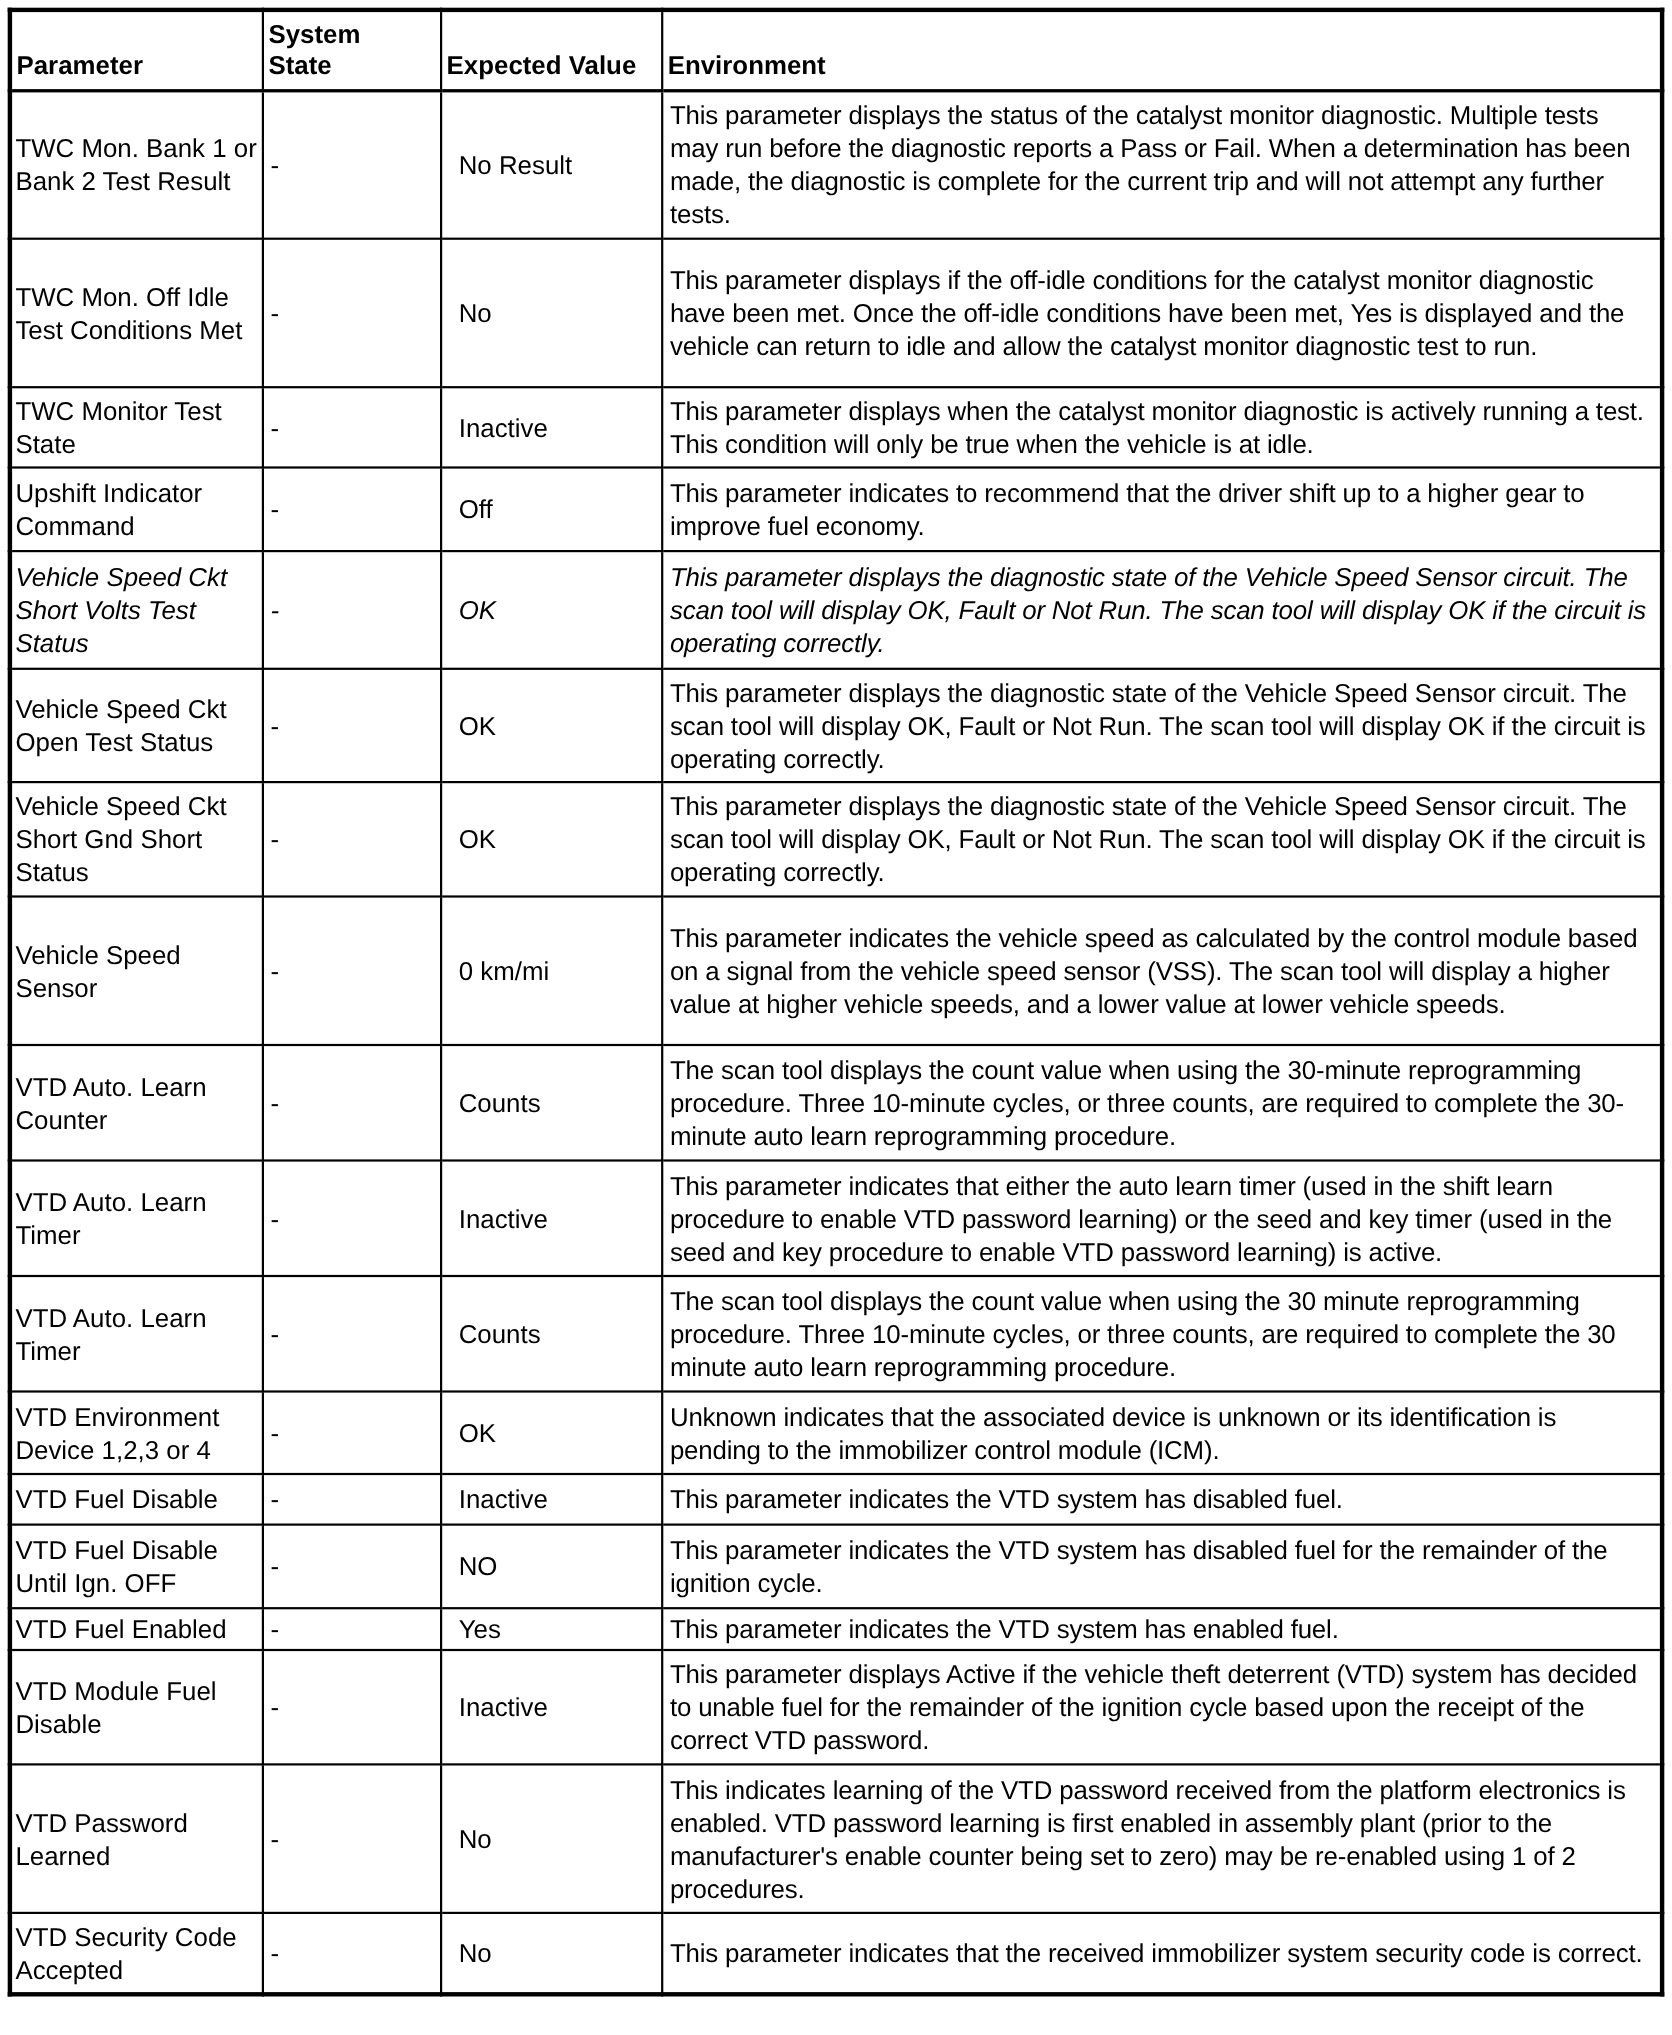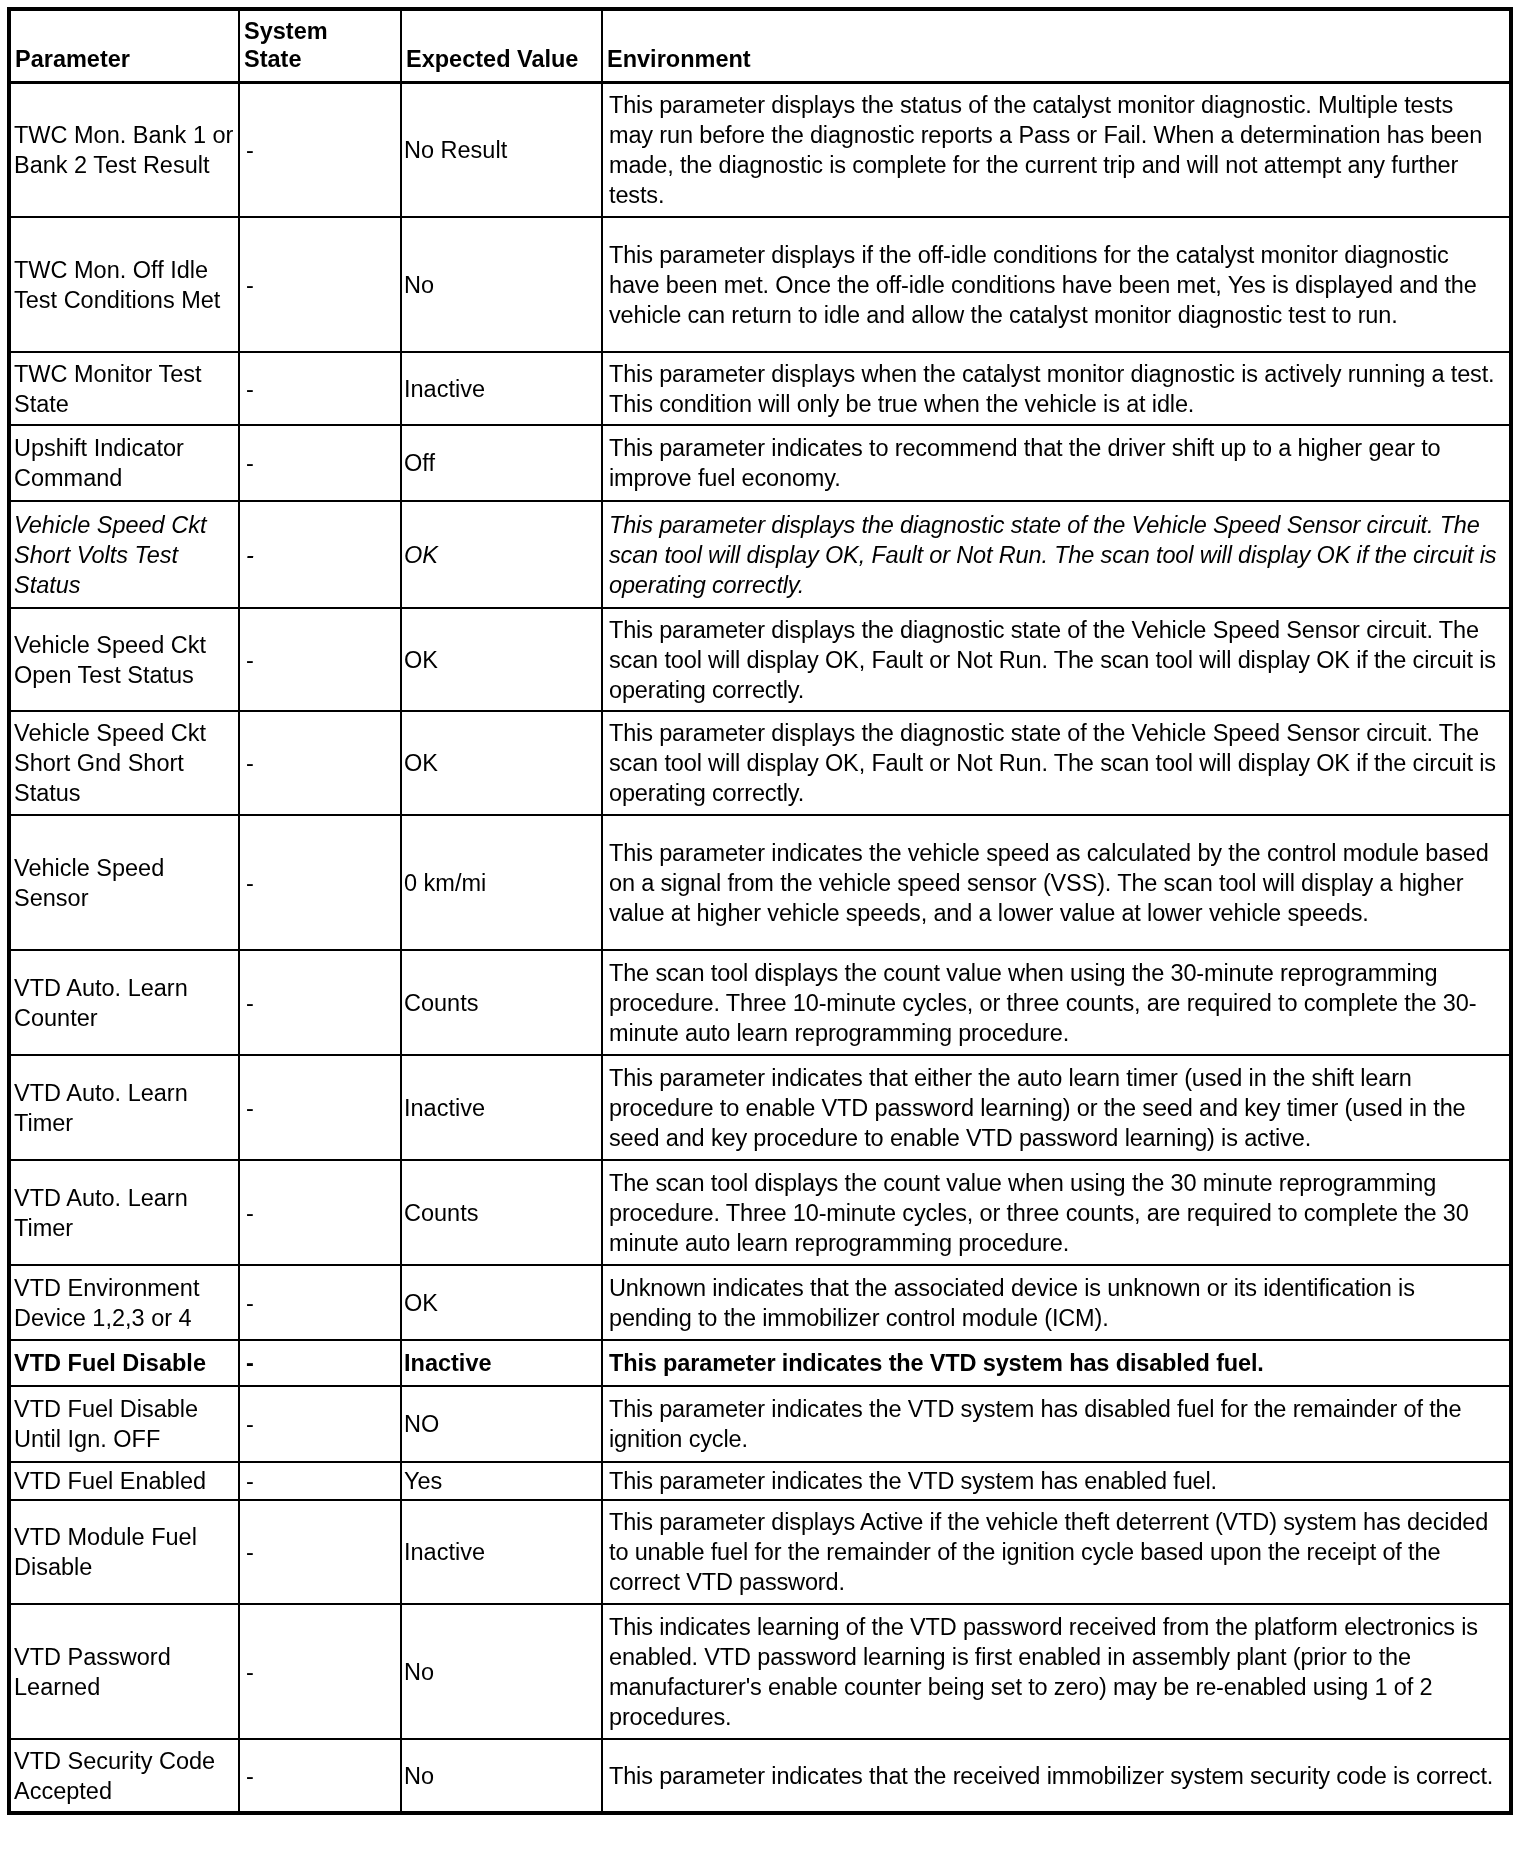--- a/index.html
+++ b/index.html
@@ -44,32 +44,32 @@
       padding-bottom: 8px;
       height: 62px;
       line-height: 28px;
       border-bottom: 3px solid #000;
     }
     table.params td.desc {
       padding: 2px 6px;
       letter-spacing: -0.15px;
     }
     table.params td.state { padding-left: 6px; }
-    table.params td.value { padding-left: 2px; }
+    table.params td.value { padding-left: 15px; }
     table.params td.param { padding-left: 3px; }
     tr.h132 td { height: 128px; }
     tr.h133 td { height: 129px; }
     tr.h71 td { height: 67px; }
     tr.h74 td { height: 70px; }
     tr.h105 td { height: 101px; font-style: italic; }
     tr.h101 td { height: 97px; }
     tr.h102 td { height: 98px; }
     tr.h103 td { height: 99px; }
     tr.h73 td { height: 69px; }
-    tr.h44 td { height: 40px; font-weight: bold; }
+    tr.h44 td { height: 40px; }
     tr.h36 td { height: 32px; }
   </style>
 </head>
 <body>
 
 <table class="params">
   <colgroup>
     <col class="c1">
       <col class="c2">
       <col class="c3">

